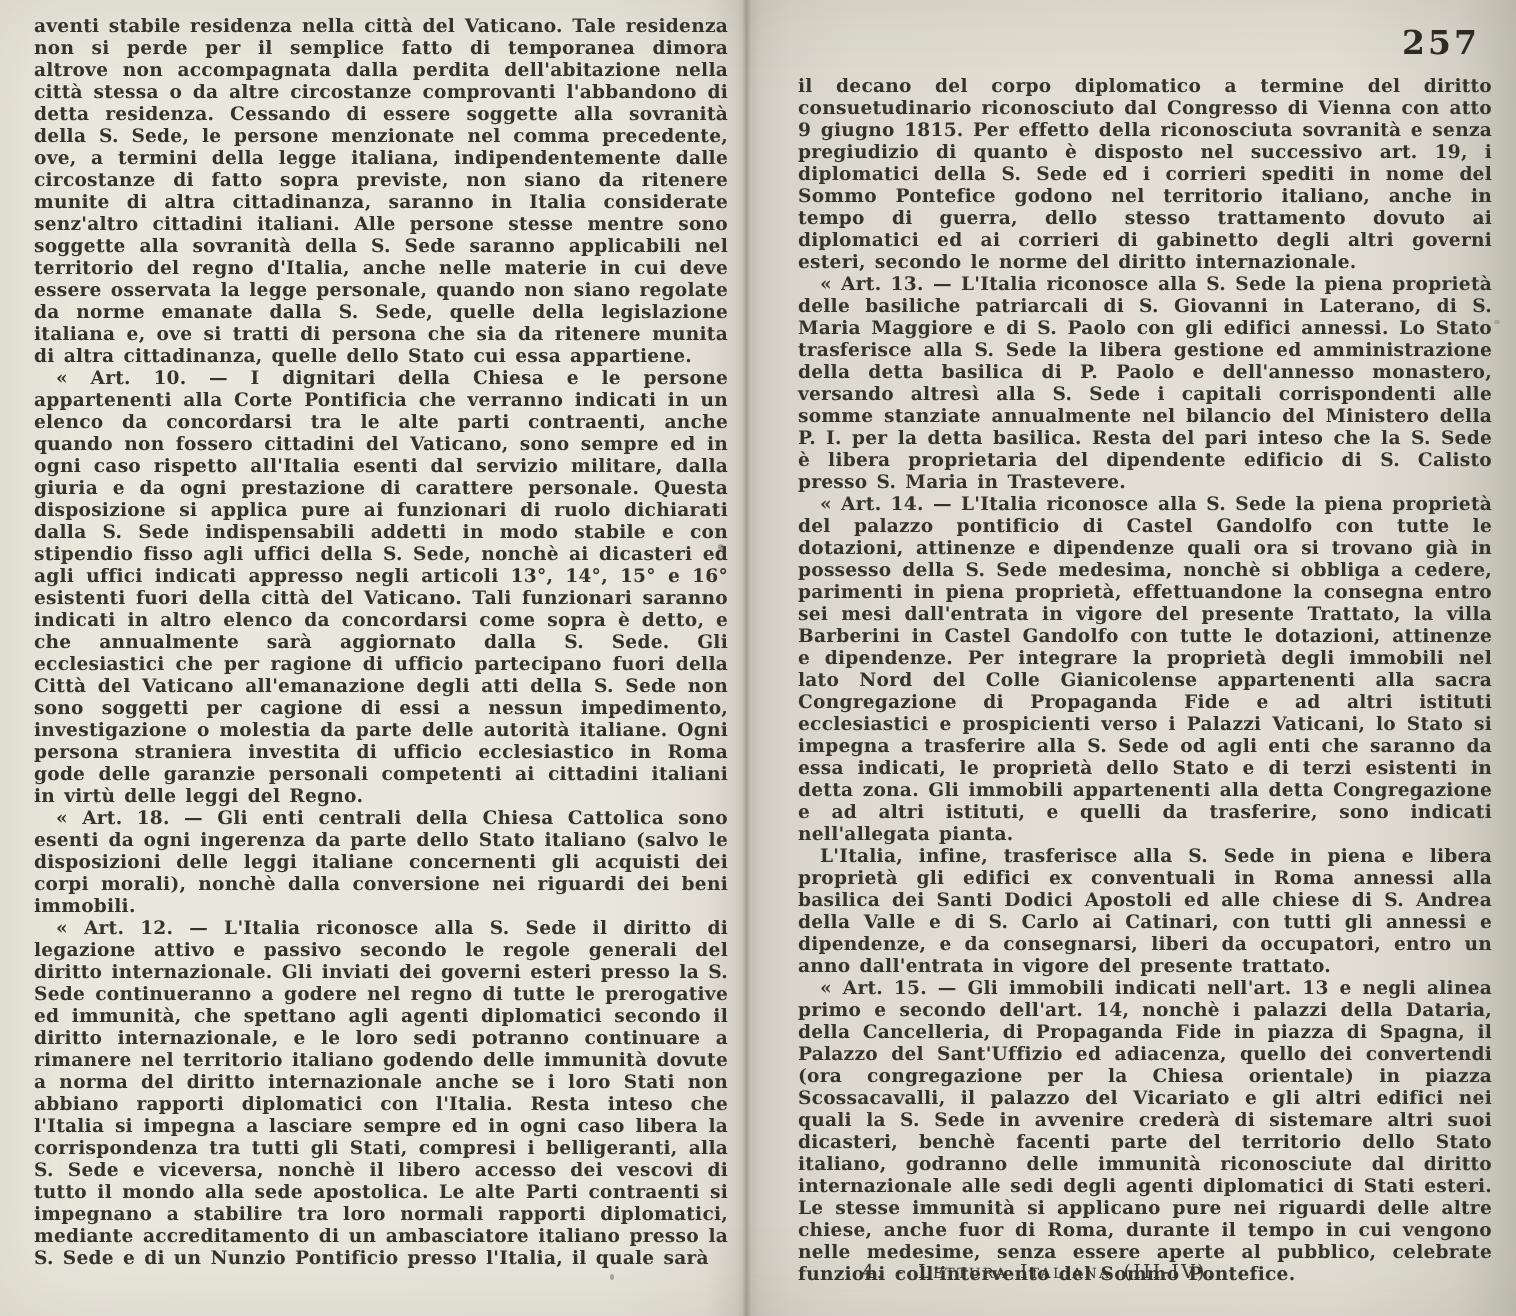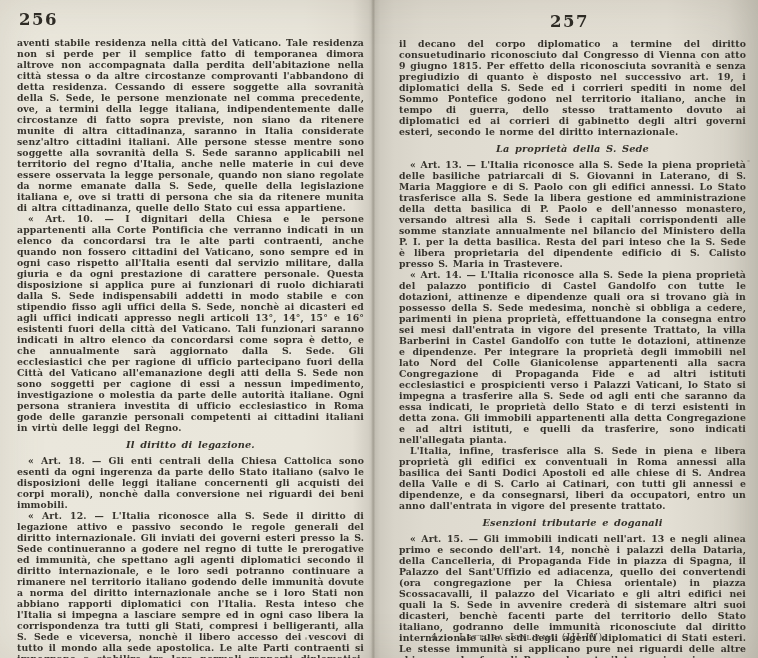--- a/index.html
+++ b/index.html
@@ -26,21 +26,21 @@
   .page-left  { left: 17px; }
   .page-right { left: 399px; }
 
   .page-number {
     font-size: 16.5px;
     font-weight: bold;
     letter-spacing: 1.5px;
     color: #2e2b25;
   }
   .page-number.num-left  { text-align: left;  margin: 2px 0 8px 2px; }
-  .page-number.num-right { text-align: center; margin: 4px 6px 7px 0; }
+  .page-number.num-right { text-align: right; margin: 4px 6px 7px 0; }
 
   .bodytext p {
     margin: 0;
     font-size: 9.3px;
     line-height: 11px;
     text-align: justify;
     word-spacing: 1.2px;
     letter-spacing: 0.12px;
     font-weight: bold;
   }
@@ -86,41 +86,37 @@
   .speck-1 { left: 359px; top: 272px; width: 3px; height: 3px; }
   .speck-2 { left: 305px; top: 637px; width: 2px; height: 3px; }
   .speck-3 { left: 747px; top: 160px; width: 3px; height: 2px; background: rgba(90,85,72,0.3); }
 </style>
 </head>
 <body>
 
 <div class="scan">
 
   <div class="page page-left">
-    <div class="page-number num-left">256</div>
     <div class="bodytext">
       <p class="cont">aventi stabile residenza nella città del Vaticano. Tale residenza non si perde per il semplice fatto di temporanea dimora altrove non accompagnata dalla perdita dell'abitazione nella città stessa o da altre circostanze comprovanti l'abbandono di detta residenza. Cessando di essere soggette alla sovranità della S. Sede, le persone menzionate nel comma precedente, ove, a termini della legge italiana, indipendentemente dalle circostanze di fatto sopra previste, non siano da ritenere munite di altra cittadinanza, saranno in Italia considerate senz'altro cittadini italiani. Alle persone stesse mentre sono soggette alla sovranità della S. Sede saranno applicabili nel territorio del regno d'Italia, anche nelle materie in cui deve essere osservata la legge personale, quando non siano regolate da norme emanate dalla S. Sede, quelle della legislazione italiana e, ove si tratti di persona che sia da ritenere munita di altra cittadinanza, quelle dello Stato cui essa appartiene.</p>
       <p class="article">« Art. 10. — I dignitari della Chiesa e le persone appartenenti alla Corte Pontificia che verranno indicati in un elenco da concordarsi tra le alte parti contraenti, anche quando non fossero cittadini del Vaticano, sono sempre ed in ogni caso rispetto all'Italia esenti dal servizio militare, dalla giuria e da ogni prestazione di carattere personale. Questa disposizione si applica pure ai funzionari di ruolo dichiarati dalla S. Sede indispensabili addetti in modo stabile e con stipendio fisso agli uffici della S. Sede, nonchè ai dicasteri ed agli uffici indicati appresso negli articoli 13°, 14°, 15° e 16° esistenti fuori della città del Vaticano. Tali funzionari saranno indicati in altro elenco da concordarsi come sopra è detto, e che annualmente sarà aggiornato dalla S. Sede. Gli ecclesiastici che per ragione di ufficio partecipano fuori della Città del Vaticano all'emanazione degli atti della S. Sede non sono soggetti per cagione di essi a nessun impedimento, investigazione o molestia da parte delle autorità italiane. Ogni persona straniera investita di ufficio ecclesiastico in Roma gode delle garanzie personali competenti ai cittadini italiani in virtù delle leggi del Regno.</p>
-      <p class="sec-heading">Il diritto di legazione.</p>
       <p class="article">« Art. 18. — Gli enti centrali della Chiesa Cattolica sono esenti da ogni ingerenza da parte dello Stato italiano (salvo le disposizioni delle leggi italiane concernenti gli acquisti dei corpi morali), nonchè dalla conversione nei riguardi dei beni immobili.</p>
       <p class="article">« Art. 12. — L'Italia riconosce alla S. Sede il diritto di legazione attivo e passivo secondo le regole generali del diritto internazionale. Gli inviati dei governi esteri presso la S. Sede continueranno a godere nel regno di tutte le prerogative ed immunità, che spettano agli agenti diplomatici secondo il diritto internazionale, e le loro sedi potranno continuare a rimanere nel territorio italiano godendo delle immunità dovute a norma del diritto internazionale anche se i loro Stati non abbiano rapporti diplomatici con l'Italia. Resta inteso che l'Italia si impegna a lasciare sempre ed in ogni caso libera la corrispondenza tra tutti gli Stati, compresi i belligeranti, alla S. Sede e viceversa, nonchè il libero accesso dei vescovi di tutto il mondo alla sede apostolica. Le alte Parti contraenti si impegnano a stabilire tra loro normali rapporti diplomatici, mediante accreditamento di un ambasciatore italiano presso la S. Sede e di un Nunzio Pontificio presso l'Italia, il quale sarà</p>
     </div>
   </div>
 
   <div class="gutter-seam"></div>
 
   <div class="page page-right">
     <div class="page-number num-right">257</div>
     <div class="bodytext">
       <p class="cont">il decano del corpo diplomatico a termine del diritto consuetudinario riconosciuto dal Congresso di Vienna con atto 9 giugno 1815. Per effetto della riconosciuta sovranità e senza pregiudizio di quanto è disposto nel successivo art. 19, i diplomatici della S. Sede ed i corrieri spediti in nome del Sommo Pontefice godono nel territorio italiano, anche in tempo di guerra, dello stesso trattamento dovuto ai diplomatici ed ai corrieri di gabinetto degli altri governi esteri, secondo le norme del diritto internazionale.</p>
-      <p class="sec-heading">La proprietà della S. Sede</p>
       <p class="article">« Art. 13. — L'Italia riconosce alla S. Sede la piena proprietà delle basiliche patriarcali di S. Giovanni in Laterano, di S. Maria Maggiore e di S. Paolo con gli edifici annessi. Lo Stato trasferisce alla S. Sede la libera gestione ed amministrazione della detta basilica di P. Paolo e dell'annesso monastero, versando altresì alla S. Sede i capitali corrispondenti alle somme stanziate annualmente nel bilancio del Ministero della P. I. per la detta basilica. Resta del pari inteso che la S. Sede è libera proprietaria del dipendente edificio di S. Calisto presso S. Maria in Trastevere.</p>
       <p class="article">« Art. 14. — L'Italia riconosce alla S. Sede la piena proprietà del palazzo pontificio di Castel Gandolfo con tutte le dotazioni, attinenze e dipendenze quali ora si trovano già in possesso della S. Sede medesima, nonchè si obbliga a cedere, parimenti in piena proprietà, effettuandone la consegna entro sei mesi dall'entrata in vigore del presente Trattato, la villa Barberini in Castel Gandolfo con tutte le dotazioni, attinenze e dipendenze. Per integrare la proprietà degli immobili nel lato Nord del Colle Gianicolense appartenenti alla sacra Congregazione di Propaganda Fide e ad altri istituti ecclesiastici e prospicienti verso i Palazzi Vaticani, lo Stato si impegna a trasferire alla S. Sede od agli enti che saranno da essa indicati, le proprietà dello Stato e di terzi esistenti in detta zona. Gli immobili appartenenti alla detta Congregazione e ad altri istituti, e quelli da trasferire, sono indicati nell'allegata pianta.</p>
       <p class="article">L'Italia, infine, trasferisce alla S. Sede in piena e libera proprietà gli edifici ex conventuali in Roma annessi alla basilica dei Santi Dodici Apostoli ed alle chiese di S. Andrea della Valle e di S. Carlo ai Catinari, con tutti gli annessi e dipendenze, e da consegnarsi, liberi da occupatori, entro un anno dall'entrata in vigore del presente trattato.</p>
-      <p class="sec-heading">Esenzioni tributarie e doganali</p>
       <p class="article">« Art. 15. — Gli immobili indicati nell'art. 13 e negli alinea primo e secondo dell'art. 14, nonchè i palazzi della Dataria, della Cancelleria, di Propaganda Fide in piazza di Spagna, il Palazzo del Sant'Uffizio ed adiacenza, quello dei convertendi (ora congregazione per la Chiesa orientale) in piazza Scossacavalli, il palazzo del Vicariato e gli altri edifici nei quali la S. Sede in avvenire crederà di sistemare altri suoi dicasteri, benchè facenti parte del territorio dello Stato italiano, godranno delle immunità riconosciute dal diritto internazionale alle sedi degli agenti diplomatici di Stati esteri. Le stesse immunità si applicano pure nei riguardi delle altre chiese, anche fuor di Roma, durante il tempo in cui vengono nelle medesime, senza essere aperte al pubblico, celebrate funzioni coll'intervento del Sommo Pontefice.</p>
     </div>
   </div>
 
   <div class="book-footer">4. - Lettura Italiana (III-IV).</div>
 
   <div class="speck speck-1"></div>
   <div class="speck speck-2"></div>
   <div class="speck speck-3"></div>
 

